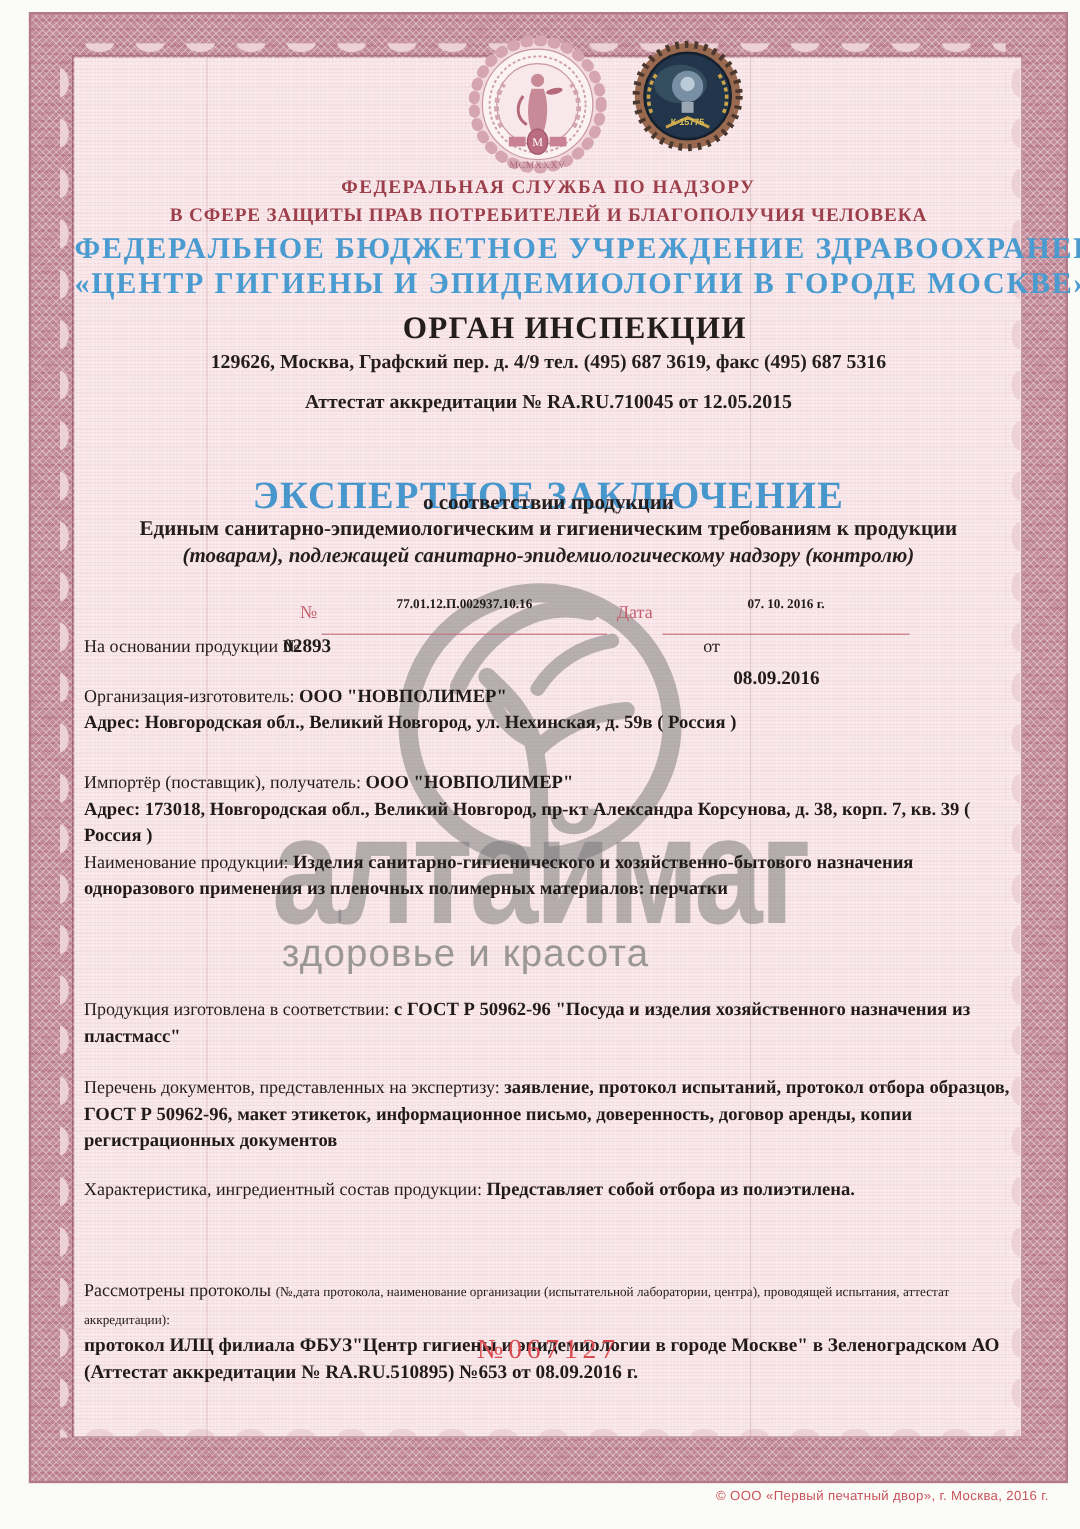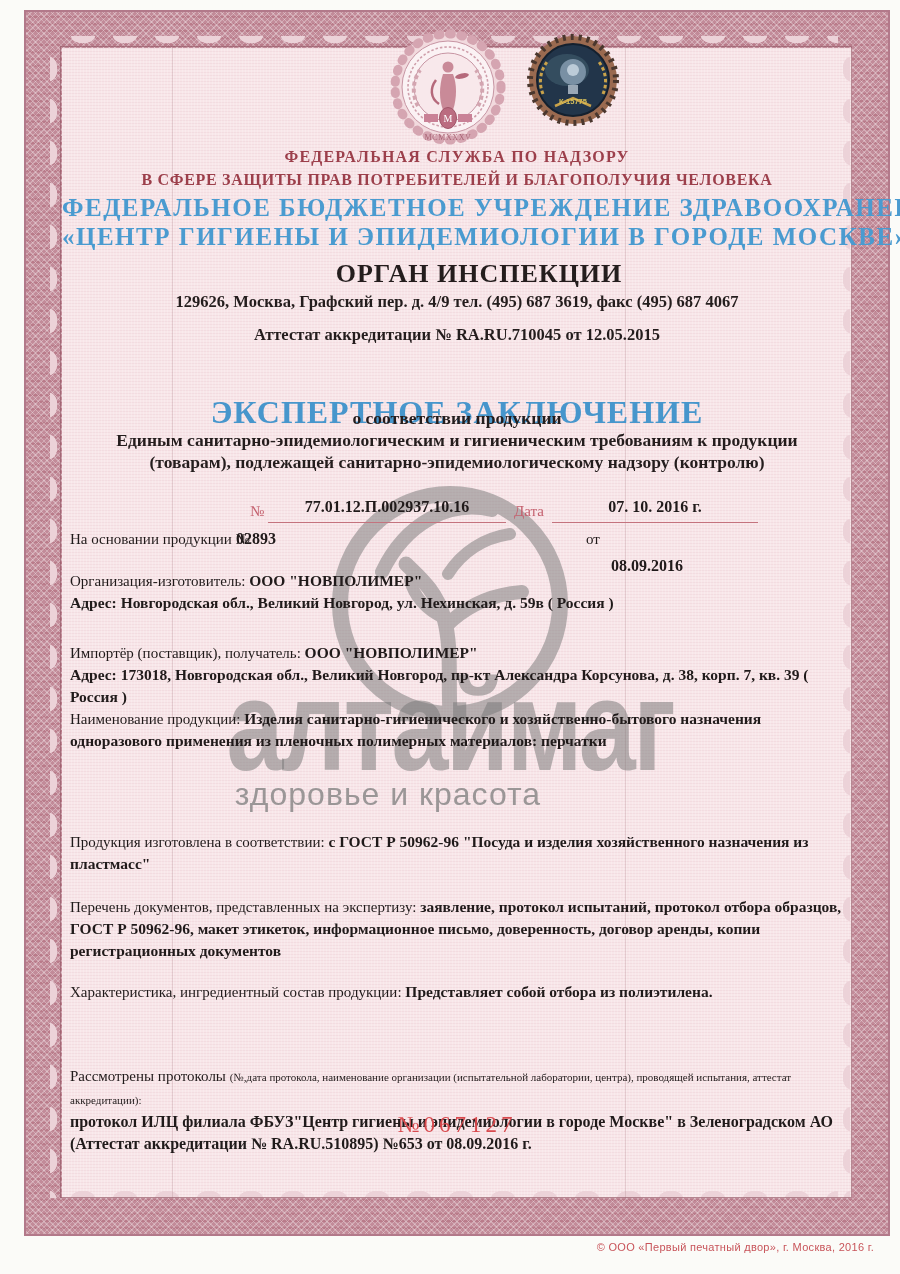--- a/index.html
+++ b/index.html
@@ -52,21 +52,21 @@
   .red-sm{font-weight:bold;color:#9c3f4b;font-size:16px;letter-spacing:1.2px;}
   .blue-ln{font-weight:bold;color:#4a9bd0;font-size:25px;letter-spacing:1.5px;white-space:nowrap;}
   .organ{font-weight:bold;color:#241d1d;font-size:26px;letter-spacing:1px;}
   .addr{font-weight:bold;color:#241d1d;font-size:16.5px;}
   .main-title{font-weight:bold;color:#4796cc;font-size:32px;letter-spacing:1px;margin-top:40px;}
   .sub{font-weight:bold;color:#241d1d;font-size:17.5px;}
   .body-p{left:70px;width:782px;font-size:15px;line-height:21px;z-index:3;margin:0;}
   .body-p b{font-size:15.5px;}
   .lbl{font-weight:normal;}
   .pink-lbl{color:#c4606e;font-size:15px;z-index:3;}
-  .uline{border-bottom:1.5px solid #c4737e;text-align:center;font-weight:bold;font-size:16px;padding-bottom:6px;z-index:3;}
+  .uline{border-bottom:1.5px solid #c4737e;text-align:center;font-weight:bold;font-size:11px;padding-bottom:18px;z-index:3;}
   .note-sm{font-size:11px;}
   .serial{left:62px;width:790px;text-align:center;color:#d84a4e;
     font-family:"DejaVu Serif",serif;font-size:23px;letter-spacing:4px;z-index:3;}
   .credit{right:26px;text-align:center;color:#c8545a;font-size:11px;
     font-family:"Liberation Sans",sans-serif;letter-spacing:.3px;margin-left:48px;}
 
   
   .wm{z-index:1;pointer-events:none;}
   .wm-brand{left:0;width:900px;top:662px;text-align:center;
     font-family:"Liberation Sans",sans-serif;font-weight:bold;font-size:128px;
@@ -137,27 +137,27 @@
   <circle cx="46" cy="38" r="6" fill="#c8d6e2" opacity=".85"></circle>
   <rect x="41" y="53" width="10" height="9" fill="#b8c4d0" opacity=".8"></rect>
   <text x="46" y="72" text-anchor="middle" font-family="Liberation Sans,sans-serif" font-weight="bold" font-size="7.5" fill="#d8c05a">К-15775</text>
 </svg>
 
 <div class="abs ctr red-sm" style="top:148px;">ФЕДЕРАЛЬНАЯ СЛУЖБА ПО НАДЗОРУ</div>
 <div class="abs ctr red-sm" style="top:171px;letter-spacing:.7px;">В СФЕРЕ ЗАЩИТЫ ПРАВ ПОТРЕБИТЕЛЕЙ И БЛАГОПОЛУЧИЯ  ЧЕЛОВЕКА</div>
 <div class="abs ctr blue-ln" style="top:194px;">ФЕДЕРАЛЬНОЕ БЮДЖЕТНОЕ УЧРЕЖДЕНИЕ ЗДРАВООХРАНЕНИЯ</div>
 <div class="abs ctr blue-ln" style="top:223px;">«ЦЕНТР ГИГИЕНЫ И ЭПИДЕМИОЛОГИИ В ГОРОДЕ МОСКВЕ»</div>
 <div class="abs ctr organ" style="top:259px;padding-left:22px;">ОРГАН ИНСПЕКЦИИ</div>
-<div class="abs ctr addr" style="top:292px;">129626, Москва, Графский пер. д. 4/9 тел. (495) 687 3619, факс (495) 687 4067</div>
+<div class="abs ctr addr" style="top:292px;">129626, Москва, Графский пер. д. 4/9 тел. (495) 687 3619, факс (495) 687 5316</div>
 <div class="abs ctr addr" style="top:313px;margin-top:12px;">Аттестат аккредитации № RA.RU.710045 от 12.05.2015</div>
 
 <div class="abs ctr main-title" style="top:354px;">ЭКСПЕРТНОЕ ЗАКЛЮЧЕНИЕ</div>
 <div class="abs ctr sub" style="top:408px;">о  соответствии продукции</div>
 <div class="abs ctr sub" style="top:430px;">Единым санитарно-эпидемиологическим и гигиеническим требованиям к продукции</div>
-<div class="abs ctr sub" style="top:452px;">(товарам), подлежащей санитарно-эпидемиологическому надзору (контролю)</div>
+<div class="abs ctr sub" style="top:452px;font-style:italic;">(товарам), подлежащей санитарно-эпидемиологическому надзору (контролю)</div>
 
 <span class="abs pink-lbl" style="left:250px;top:503px;">№</span>
 <div class="abs uline" style="left:268px;top:498px;width:238px;">77.01.12.П.002937.10.16</div>
 <span class="abs pink-lbl" style="left:514px;top:503px;">Дата</span>
 <div class="abs uline" style="left:552px;top:498px;width:206px;">07. 10. 2016 г.</div>
 
 <span class="abs" style="left:70px;top:531px;font-size:15px;z-index:3;">На основании продукции №</span>
 <span class="abs" style="left:236px;top:530px;font-size:16px;font-weight:bold;z-index:3;">02893</span>
 <span class="abs" style="left:586px;top:531px;font-size:15px;z-index:3;">от</span>
 <span class="abs" style="left:611px;top:530px;font-size:16px;font-weight:bold;z-index:3;margin-top:27px;">08.09.2016</span>

